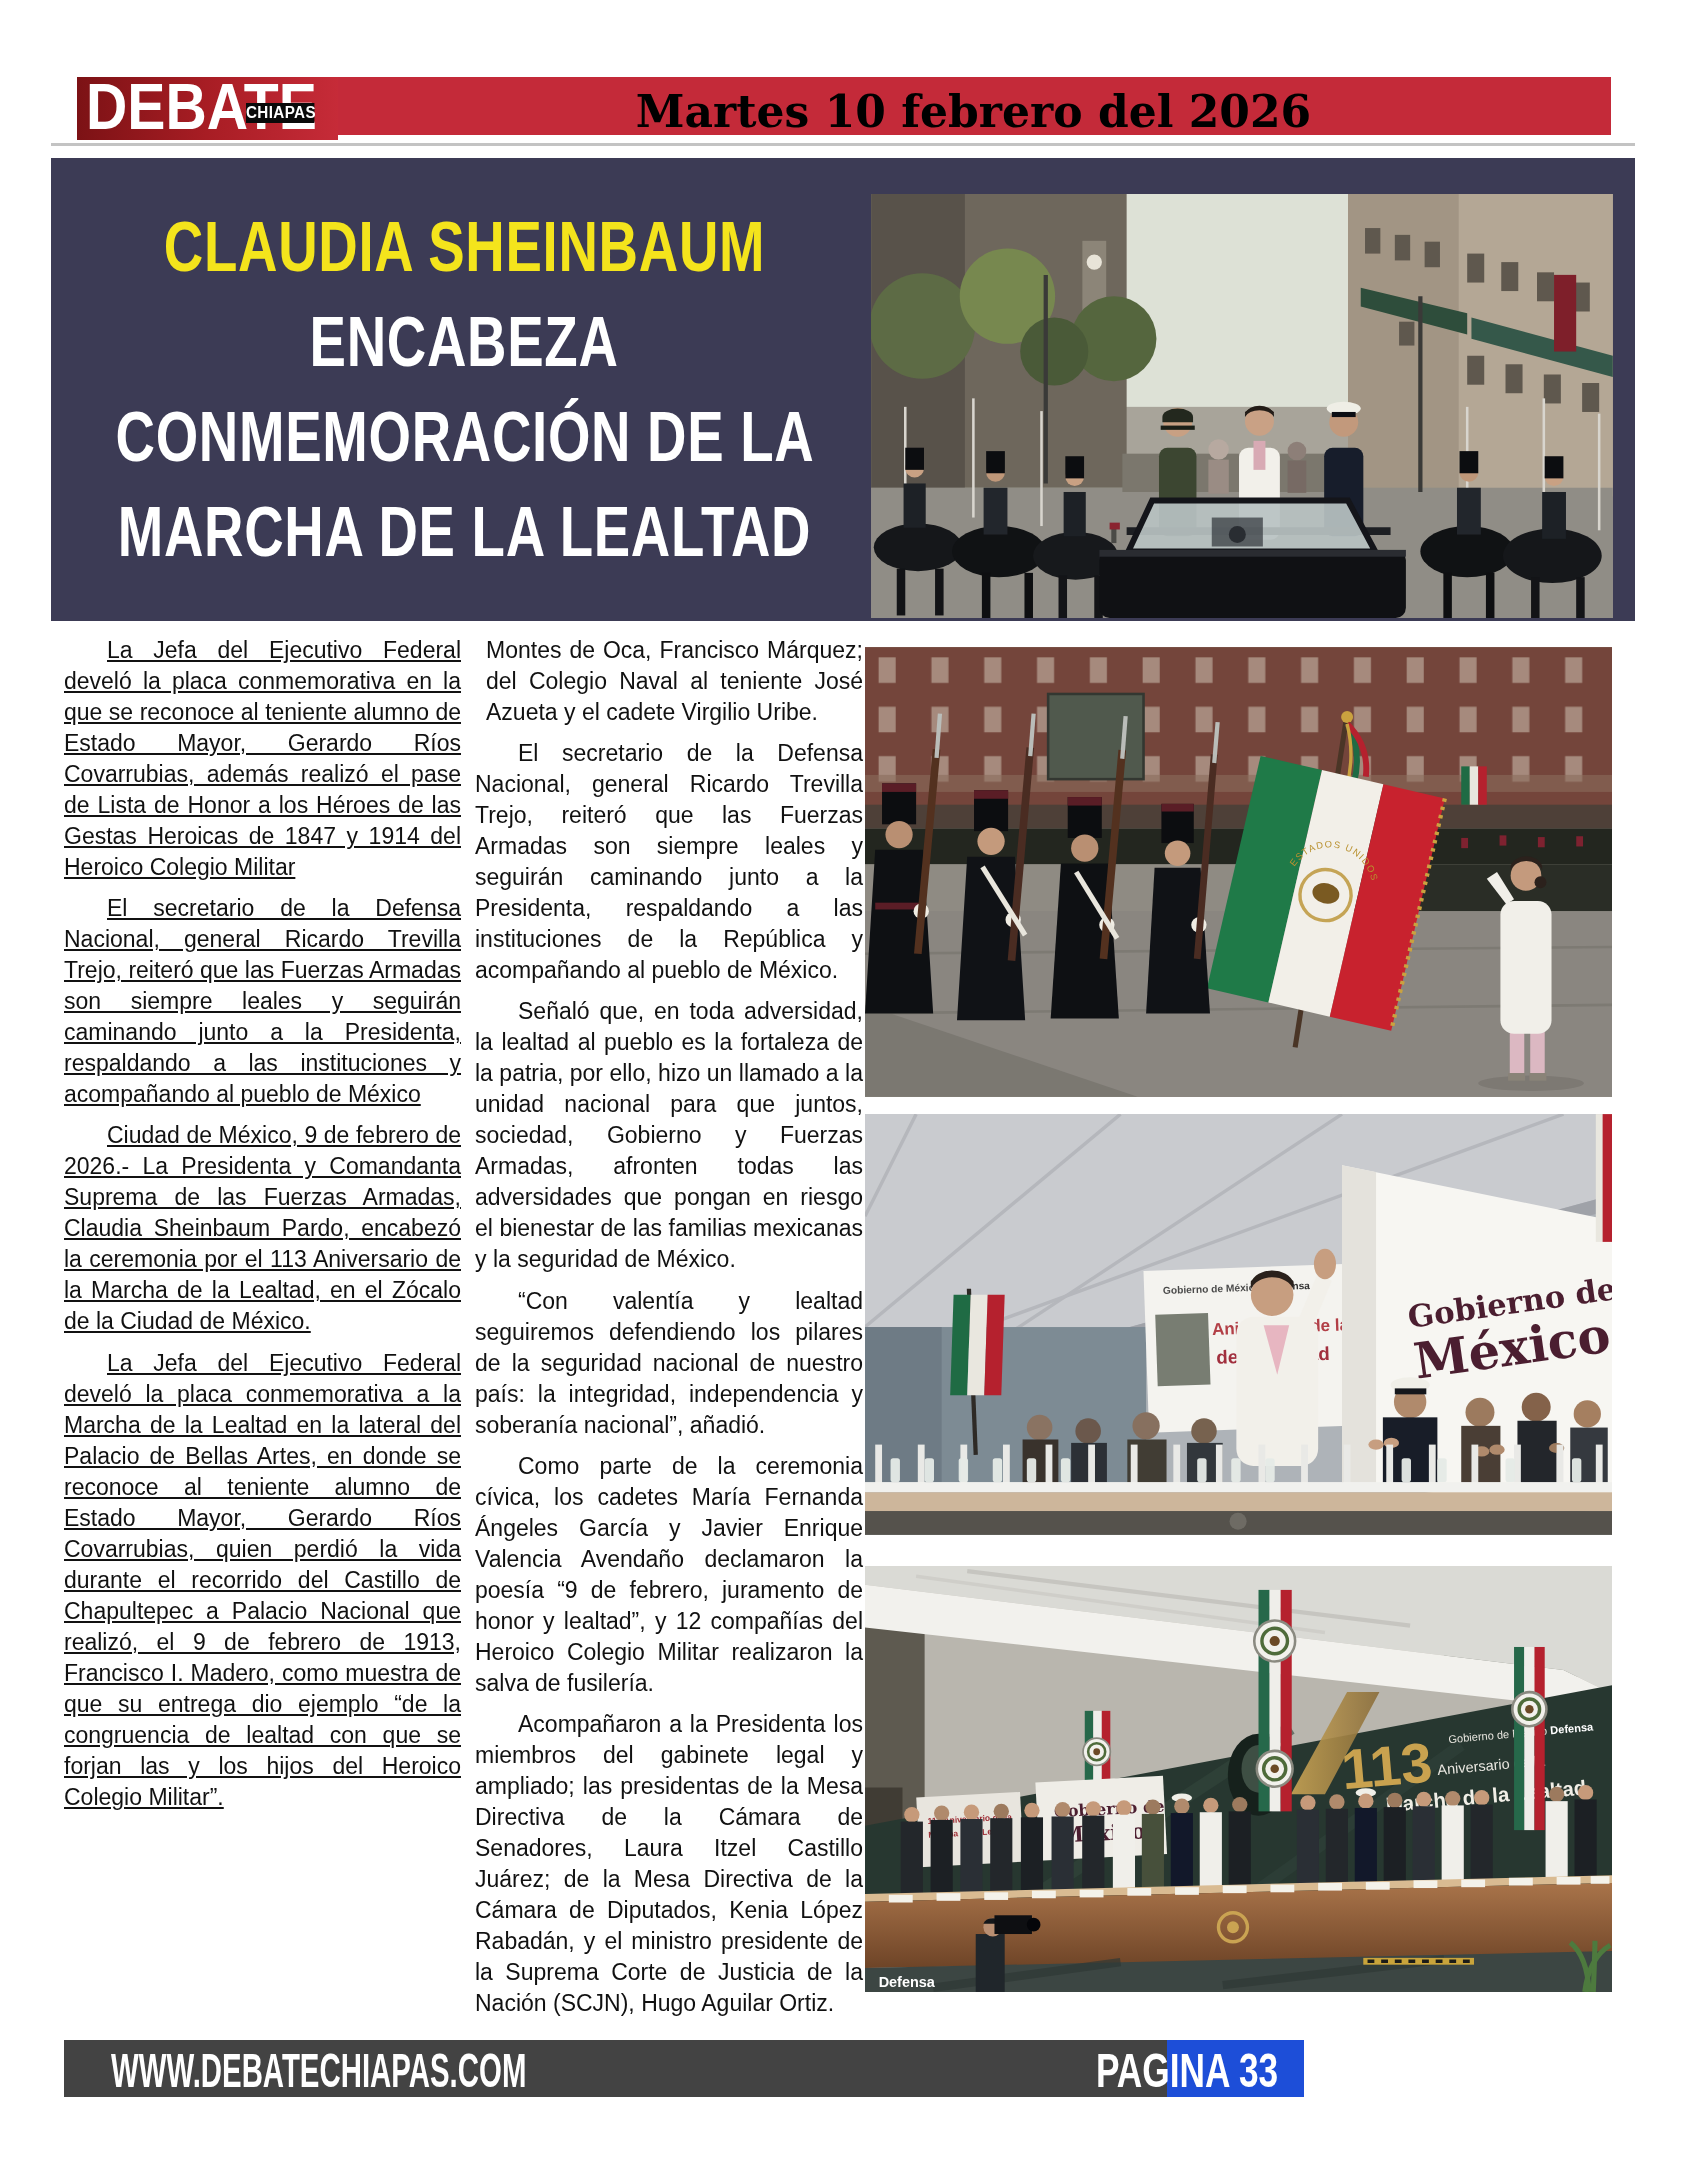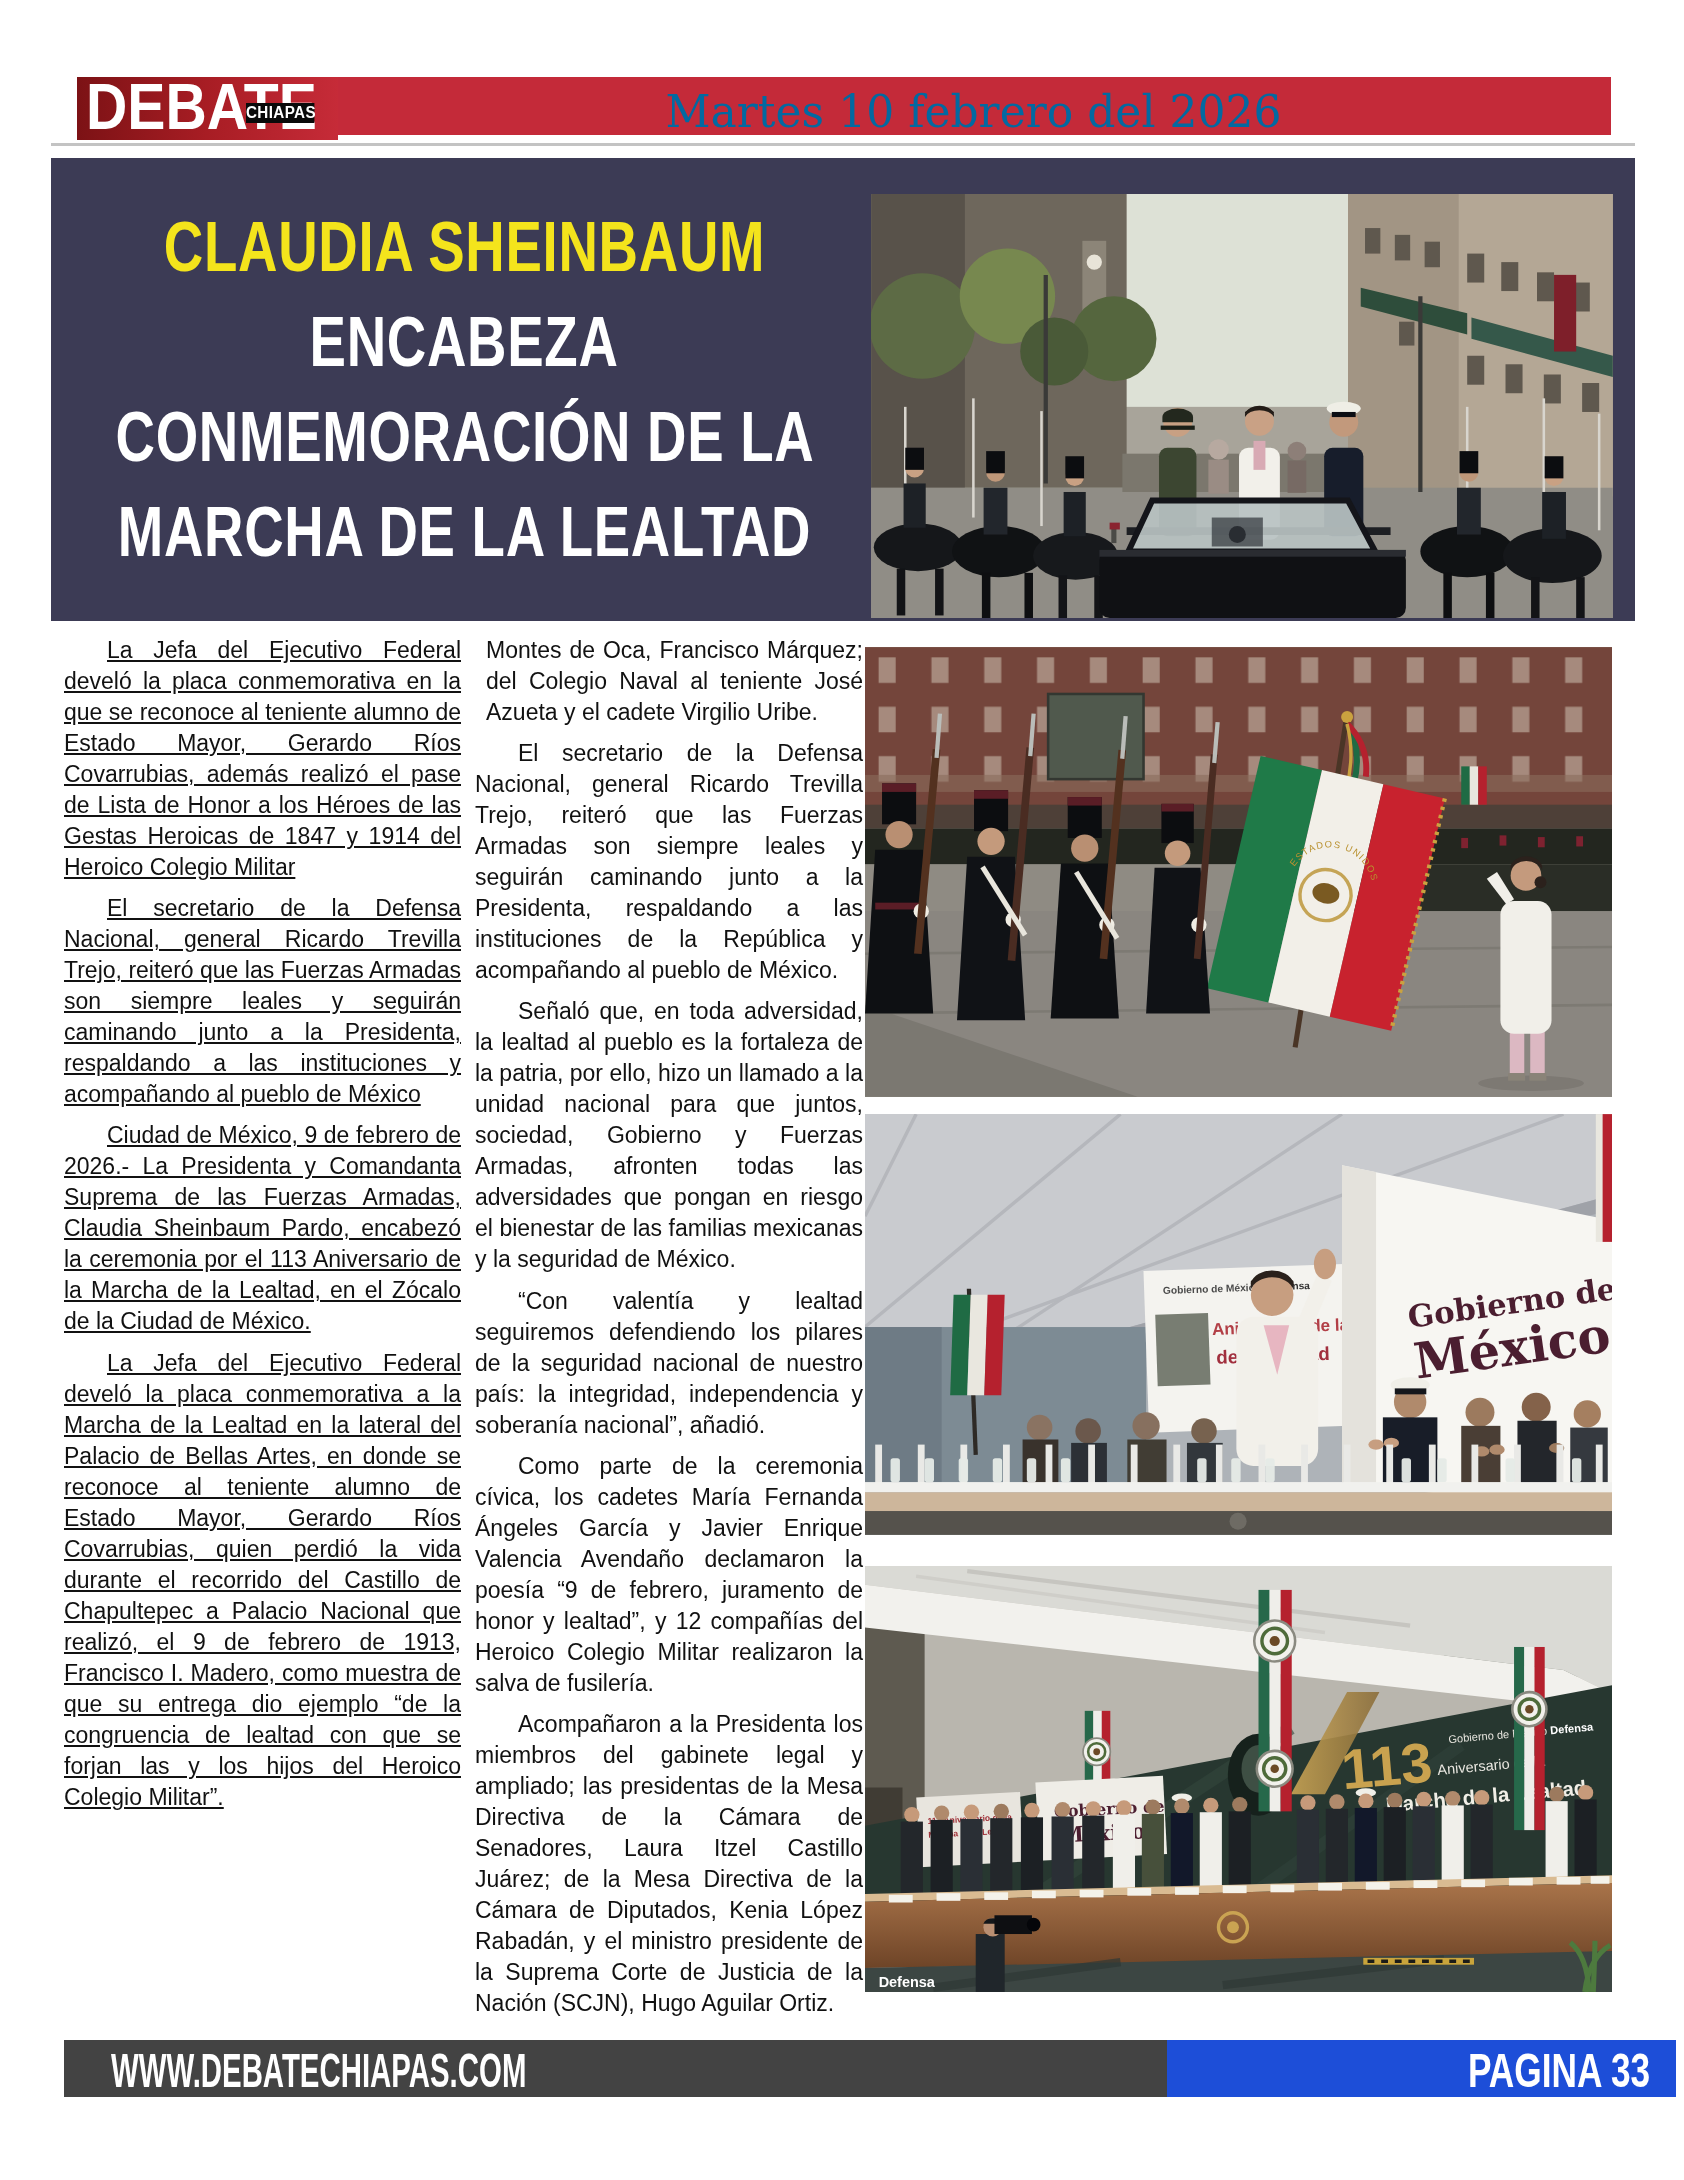--- a/index.html
+++ b/index.html
@@ -8,22 +8,22 @@
   
   .header-band{position:absolute;left:77px;top:77px;width:1534px;height:58px;background:#c42a39;}
   .logo-box{position:absolute;left:77px;top:77px;width:261px;height:63px;
             background:linear-gradient(90deg,#7c1215 0%,#a81d24 50%,#c62b38 100%);}
   .logo-title{position:absolute;left:8.5px;top:-3.4px;color:#fff;font-weight:bold;font-size:65px;
               line-height:66px;white-space:nowrap;transform:scaleX(0.88);transform-origin:left center;}
   .logo-sub{position:absolute;left:169px;top:25.6px;width:72px;height:20.4px;background:#0a0a0a;
             color:#fff;font-weight:bold;font-size:16px;line-height:20.4px;text-align:center;
             transform:scaleX(0.95);transform-origin:left center;letter-spacing:0.4px;}
   .date-label{position:absolute;left:337px;top:77px;width:1273px;height:68px;display:flex;
-              align-items:center;justify-content:center;color:#0369a1;
-              font-family:"DejaVu Serif",serif;font-weight:normal;font-size:44px;}
+              align-items:center;justify-content:center;color:#000000;
+              font-family:"DejaVu Serif",serif;font-weight:bold;font-size:44px;}
   .header-rule{position:absolute;left:51px;top:143px;width:1584px;height:2.6px;background:#c3c3c3;}
   
   .headline-box{position:absolute;left:51px;top:158px;width:1584px;height:463px;background:#3c3b55;}
   .headline-text{position:absolute;left:60px;top:158px;width:809px;height:463px;display:flex;
                  flex-direction:column;justify-content:center;align-items:center;}
   .headline-line{display:block;white-space:nowrap;font-weight:bold;font-size:70px;line-height:95px;
                  color:#ffffff;transform:scaleX(0.78);transform-origin:center;letter-spacing:0.9px;}
   .headline-line.hl{color:#f4e41c;}
   .photo1-wrap{position:absolute;left:871px;top:194px;width:742px;height:424px;}
   
@@ -32,21 +32,21 @@
   .article-col p{margin:0 0 10.2px 0;text-indent:43px;}
   .col-1{left:64px;width:397px;text-decoration:underline;}
   .col-2{left:475px;width:388px;}
   .col-2 p:first-child{text-indent:0;margin-left:11px;}
   
   .photo2-wrap{position:absolute;left:865px;top:647px;width:747px;height:450px;}
   .photo3-wrap{position:absolute;left:865px;top:1114px;width:747px;height:421px;}
   .photo4-wrap{position:absolute;left:865px;top:1566px;width:747px;height:426px;}
   svg{display:block;}
   
-  .footer-bar{position:absolute;left:64px;top:2040px;width:1612px;height:57px;display:flex;border-radius:21px;}
+  .footer-bar{position:absolute;left:64px;top:2040px;width:1240px;height:57px;display:flex;border-radius:21px;}
   .footer-left{width:1103px;height:100%;background:#434343;position:relative;}
   .footer-right{flex:1;height:100%;background:#1d4ed8;position:relative;}
   .footer-text{position:absolute;top:0;height:57px;line-height:60px;color:#fff;font-weight:bold;
                font-size:49px;white-space:nowrap;}
   .website-label{left:47px;transform:scaleX(0.60);transform-origin:left center;}
   .page-label{right:25.6px;transform:scaleX(0.72);transform-origin:right center;}
 </style>
 </head>
 <body>
 

